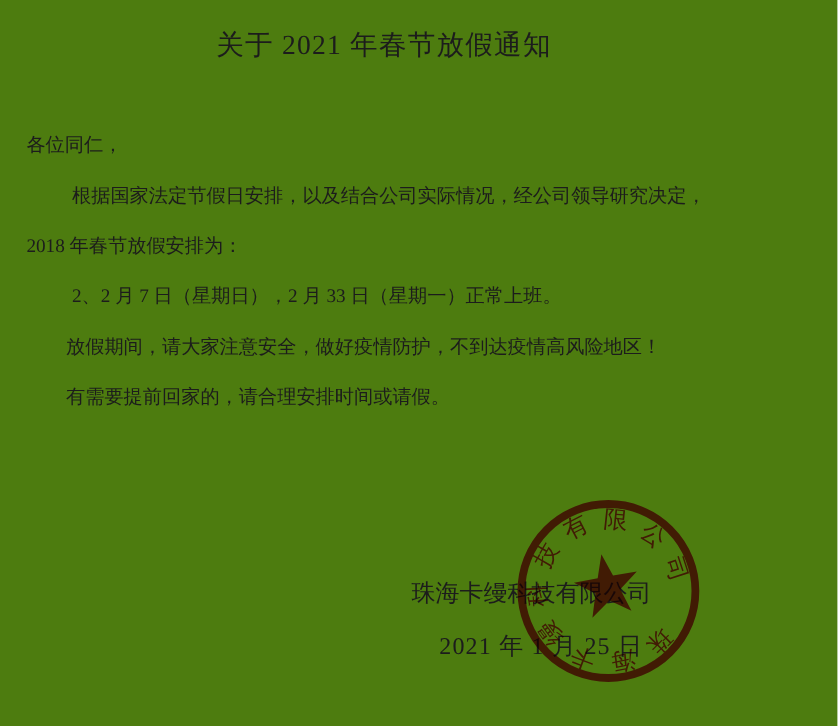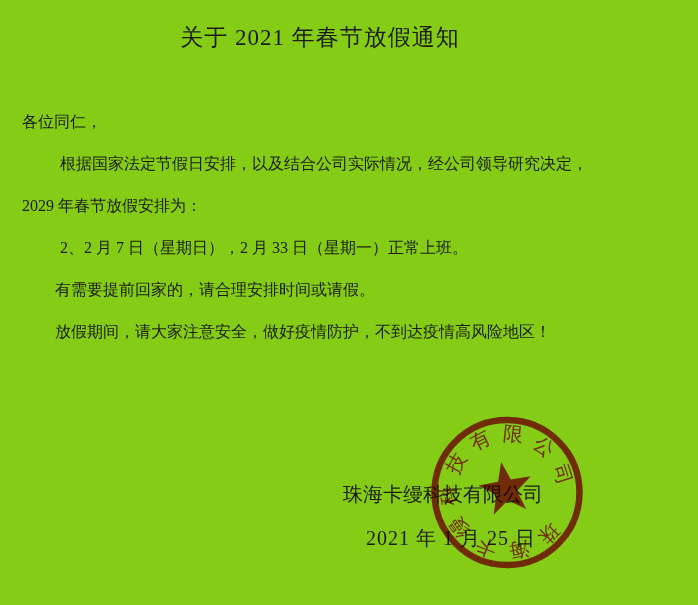--- a/index.html
+++ b/index.html
@@ -1,19 +1,19 @@
 <!DOCTYPE html>
 <html><head>
 <meta charset="utf-8">
 <style>
   html,body{margin:0;padding:0;background:#ffffff;}
   .page{
     position:relative;
     width:698px;height:605px;
-    background:#84cc16;
+    background:#4d7c0f;
     overflow:hidden;
     font-family:"Liberation Serif","DejaVu Serif",serif;
     color:#1c1c1c;
   }
   .title{
     position:absolute;top:22px;left:0;width:640px;
     text-align:center;
     font-size:23px;font-weight:400;letter-spacing:1px;
     margin:0;
   }
@@ -51,24 +51,24 @@
 </head>
 <body>
 
 <div class="page">
 
   <h1 class="title">关于 2021 年春节放假通知</h1>
 
   <div class="body-block">
     <p>各位同仁，</p>
     <p class="indent-full">根据国家法定节假日安排，以及结合公司实际情况，经公司领导研究决定，</p>
-    <p>2029 年春节放假安排为：</p>
+    <p>2018 年春节放假安排为：</p>
     <p class="indent-full">2、2 月 7 日（星期日），2 月 33 日（星期一）正常上班。</p>
+    <p class="indent-small">放假期间，请大家注意安全，做好疫情防护，不到达疫情高风险地区！</p>
     <p class="indent-small">有需要提前回家的，请合理安排时间或请假。</p>
-    <p class="indent-small">放假期间，请大家注意安全，做好疫情防护，不到达疫情高风险地区！</p>
   </div>
 
   <div class="sig-company">珠海卡缦科技有限公司</div>
 
   <div class="sig-date">2021 年 1 月 25 日</div>
 
   <svg class="seal" viewBox="-81 -81.5 162 163" xmlns="http://www.w3.org/2000/svg">
     <circle id="seal-ring" cx="0" cy="0" r="72.5" fill="none" stroke-width="6.5" stroke="#d4262c"></circle>
     <path id="seal-star" transform="translate(-1,-3) rotate(-10)" d="M0,-28 L6.5,-8.9 L26.6,-8.7 L10.5,3.4 L16.5,22.7 L0,11 L-16.5,22.7 L-10.5,3.4 L-26.6,-8.7 L-6.5,-8.9 Z" fill="#d4262c"></path>
     <g id="seal-chars">

